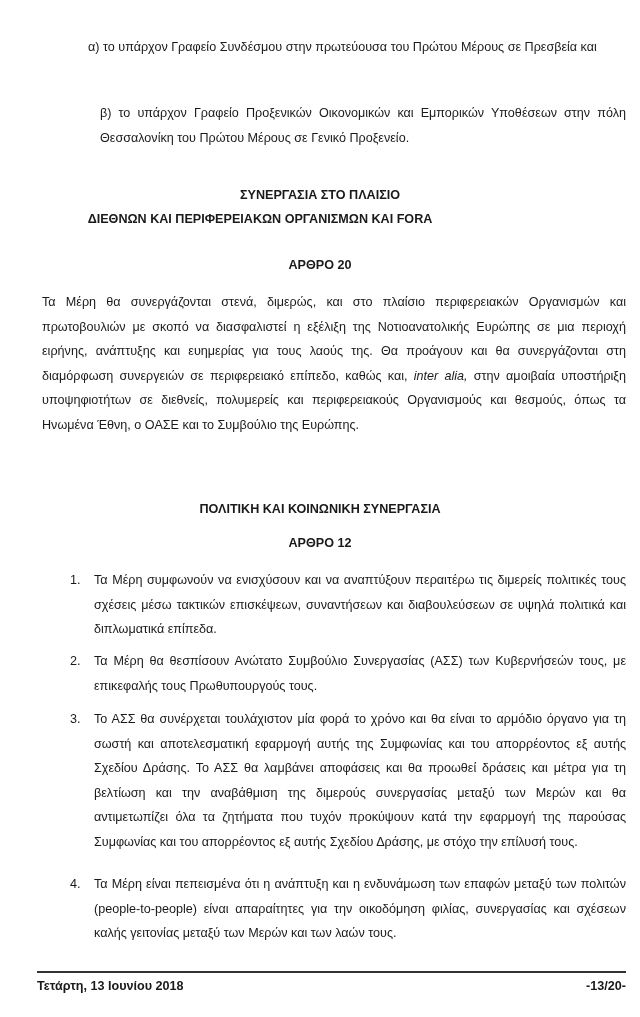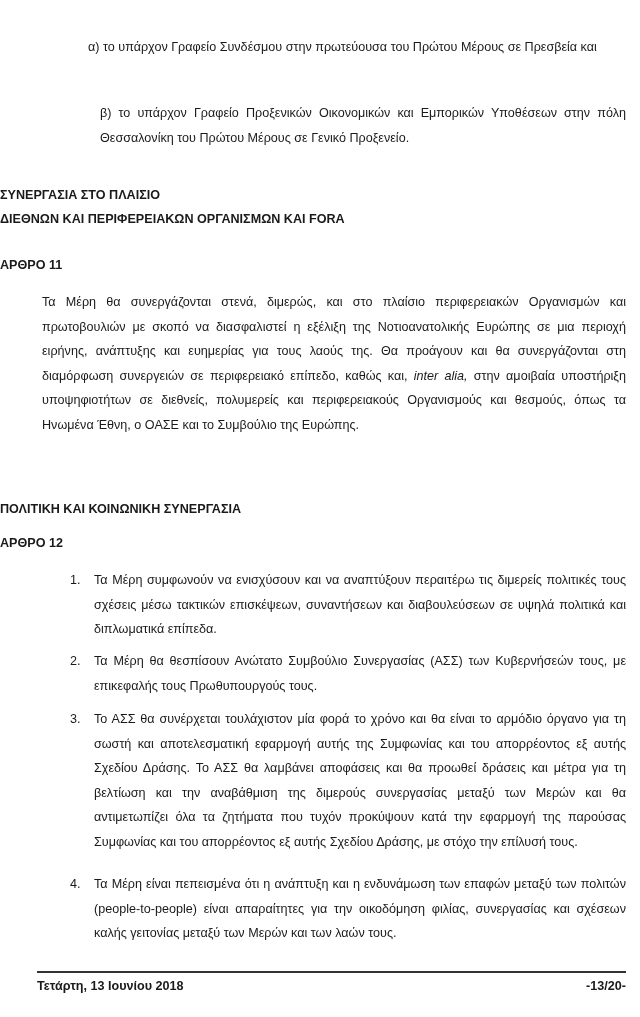--- a/index.html
+++ b/index.html
@@ -3,36 +3,36 @@
 <meta charset="utf-8">
 <style>
   html, body { margin: 0; padding: 0; background: #fff; }
   body {
     width: 640px; height: 1017px; position: relative; overflow: hidden;
     font-family: "Liberation Sans", "DejaVu Sans", sans-serif;
     color: #1a1a1a; font-size: 12.6px; line-height: 24.5px;
   }
   .abs { position: absolute; }
   .just { text-align: justify; text-align-last: left; }
-  .center { font-weight: bold; }
+  .center { text-align: center; font-weight: bold; }
   .item { position: absolute; }
   .item .num { position: absolute; left: 0; top: 0; }
   .item .txt { position: absolute; left: 24px; top: 0; }
   .footer-line { position: absolute; left: 37px; top: 971px; width: 589px; height: 1.5px; background: #333; }
   em { font-style: italic; }
 </style>
 </head>
 <body>
 
 <div class="abs just" style="left:88px; top:35px; width:528px;">α) το υπάρχον Γραφείο Συνδέσμου στην πρωτεύουσα του Πρώτου Μέρους σε Πρεσβεία και</div>
 <div class="abs just" style="left:100px; top:101px; width:526px;">β) το υπάρχον Γραφείο Προξενικών Οικονομικών και Εμπορικών Υποθέσεων στην πόλη Θεσσαλονίκη του Πρώτου Μέρους σε Γενικό Προξενείο.</div>
 
 <div class="abs center" style="left:0; top:183px; width:640px;">ΣΥΝΕΡΓΑΣΙΑ ΣΤΟ ΠΛΑΙΣΙΟ</div>
 <div class="abs center" style="left:0; top:207px; width:520px;">ΔΙΕΘΝΩΝ ΚΑΙ ΠΕΡΙΦΕΡΕΙΑΚΩΝ ΟΡΓΑΝΙΣΜΩΝ ΚΑΙ FORA</div>
-<div class="abs center" style="left:0; top:253px; width:640px;">ΑΡΘΡΟ 11</div>
+<div class="abs center" style="left:0; top:253px; width:640px;">ΑΡΘΡΟ 20</div>
 
 <div class="abs just" style="left:42px; top:290px; width:584px;">
   <span>Τα Μέρη θα συνεργάζονται στενά, διμερώς, και στο πλαίσιο περιφερειακών Οργανισμών και πρωτοβουλιών με σκοπό να διασφαλιστεί η εξέλιξη της Νοτιοανατολικής Ευρώπης σε μια περιοχή ειρήνης, ανάπτυξης και ευημερίας για τους λαούς της. Θα προάγουν και θα συνεργάζονται στη διαμόρφωση συνεργειών σε περιφερειακό επίπεδο, καθώς και,</span>
   <em>inter alia,</em>
   <span>στην αμοιβαία υποστήριξη υποψηφιοτήτων σε διεθνείς, πολυμερείς και περιφερειακούς Οργανισμούς και θεσμούς, όπως τα Ηνωμένα Έθνη, ο ΟΑΣΕ και το Συμβούλιο της Ευρώπης.</span>
 </div>
 
 <div class="abs center" style="left:0; top:497px; width:640px;">ΠΟΛΙΤΙΚΗ ΚΑΙ ΚΟΙΝΩΝΙΚΗ ΣΥΝΕΡΓΑΣΙΑ</div>
 <div class="abs center" style="left:0; top:531px; width:640px;">ΑΡΘΡΟ 12</div>
 

